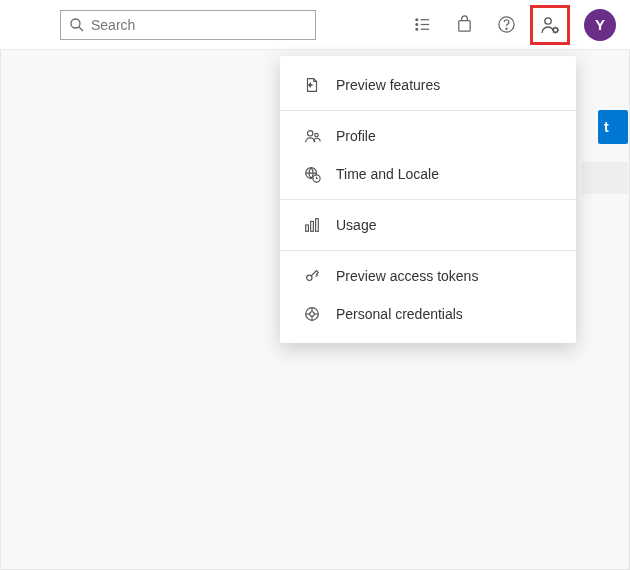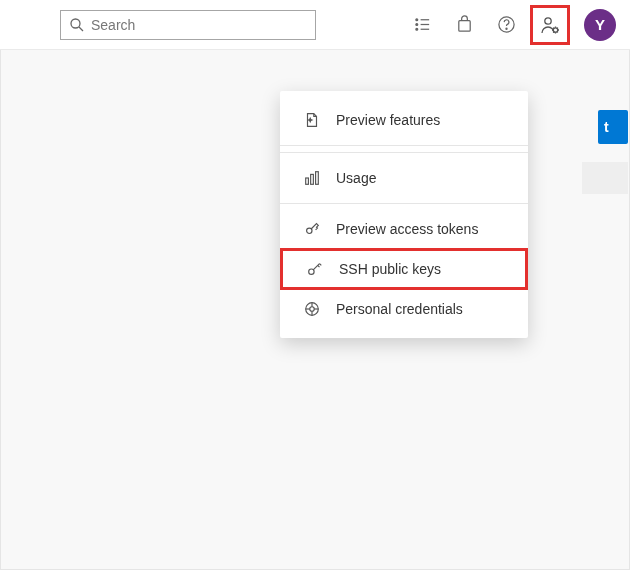--- a/index.html
+++ b/index.html
@@ -99,27 +99,26 @@
       top: 162px;
       right: 2px;
       width: 46px;
       height: 32px;
       background: #eeeeee;
     }
     .dropdown {
       position: absolute;
       top: 56px;
       left: 280px;
-      width: 248px;
+      width: 296px;
       background: #fff;
       box-shadow: 0 6px 20px rgba(0,0,0,0.18);
       border-radius: 2px;
       padding: 10px 0;
       z-index: 10;
-      margin-top: 35px;
     }
     .menu-item {
       display: flex;
       align-items: center;
       height: 38px;
       padding: 0 22px;
       cursor: pointer;
       color: #333;
       font-size: 14px;
     }
@@ -214,49 +213,62 @@
       <span class="icon-slot">
         <svg width="18" height="18" viewBox="0 0 20 20" fill="none" stroke="#555" stroke-width="1.3">
           <path d="M5 3 h7 l3 3 v11 h-10 z"></path>
           <path d="M12 3 v3 h3"></path>
           <path d="M8 8 l.6 1.4 1.4.6-1.4.6-.6 1.4-.6-1.4-1.4-.6 1.4-.6z" fill="#555"></path>
         </svg>
       </span>
       <span>Preview features</span>
     </div>
     <div class="menu-divider"></div>
+    <div class="menu-item">
+      <span class="icon-slot">
+        <svg width="18" height="18" viewBox="0 0 20 20" fill="none" stroke="#555" stroke-width="1.3">
+          <circle cx="8" cy="7" r="3"></circle>
+          <path d="M3 17 a5 5 0 0 1 10 0"></path>
+          <circle cx="15" cy="9" r="2"></circle>
+          <path d="M12 16 a3.5 3.5 0 0 1 7 0"></path>
+        </svg>
+      </span>
+      <span>Profile</span>
+    </div>
+    <div class="menu-item">
+      <span class="icon-slot">
+        <svg width="18" height="18" viewBox="0 0 20 20" fill="none" stroke="#555" stroke-width="1.3">
+          <circle cx="9" cy="9" r="6"></circle>
+          <path d="M3 9 h12 M9 3 a9 9 0 0 1 0 12 M9 3 a9 9 0 0 0 0 12"></path>
+          <circle cx="15" cy="15" r="4" fill="#fff"></circle>
+          <path d="M15 13 v2 h1.5"></path>
+        </svg>
+      </span>
+      <span>Time and Locale</span>
+    </div>
     <div class="menu-divider"></div>
     <div class="menu-item">
       <span class="icon-slot">
         <svg width="18" height="18" viewBox="0 0 20 20" fill="none" stroke="#555" stroke-width="1.3">
           <rect x="3" y="10" width="3" height="7"></rect>
           <rect x="8.5" y="6" width="3" height="11"></rect>
           <rect x="14" y="3" width="3" height="14"></rect>
         </svg>
       </span>
       <span>Usage</span>
     </div>
     <div class="menu-divider"></div>
     <div class="menu-item">
       <span class="icon-slot">
         <svg width="18" height="18" viewBox="0 0 20 20" fill="none" stroke="#555" stroke-width="1.3">
           <circle cx="7" cy="12" r="3"></circle>
           <path d="M9 10 l6-6 2 2 -2 2 1 1 -2 2"></path>
         </svg>
       </span>
       <span>Preview access tokens</span>
-    </div>
-    <div class="menu-item highlighted">
-      <span class="icon-slot">
-        <svg width="18" height="18" viewBox="0 0 20 20" fill="none" stroke="#555" stroke-width="1.3">
-          <circle cx="6" cy="13" r="3"></circle>
-          <path d="M8 11 l7-7 M13 6 l2 2 M15 4 l2 2"></path>
-        </svg>
-      </span>
-      <span>SSH public keys</span>
     </div>
     <div class="menu-item">
       <span class="icon-slot">
         <svg width="18" height="18" viewBox="0 0 20 20" fill="none" stroke="#555" stroke-width="1.3">
           <circle cx="10" cy="10" r="7"></circle>
           <circle cx="10" cy="10" r="2.5"></circle>
           <line x1="10" y1="3" x2="10" y2="7.5"></line>
           <line x1="10" y1="12.5" x2="10" y2="17"></line>
           <line x1="3" y1="10" x2="7.5" y2="10"></line>
           <line x1="12.5" y1="10" x2="17" y2="10"></line>

